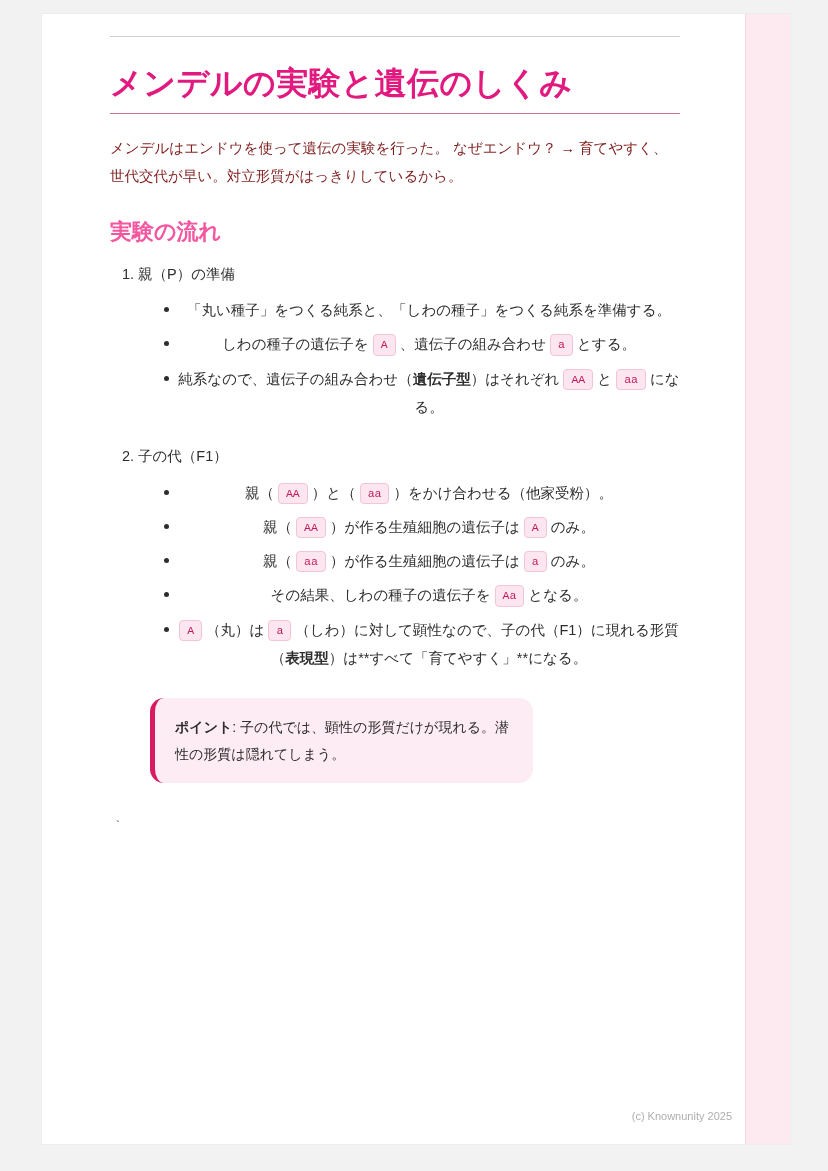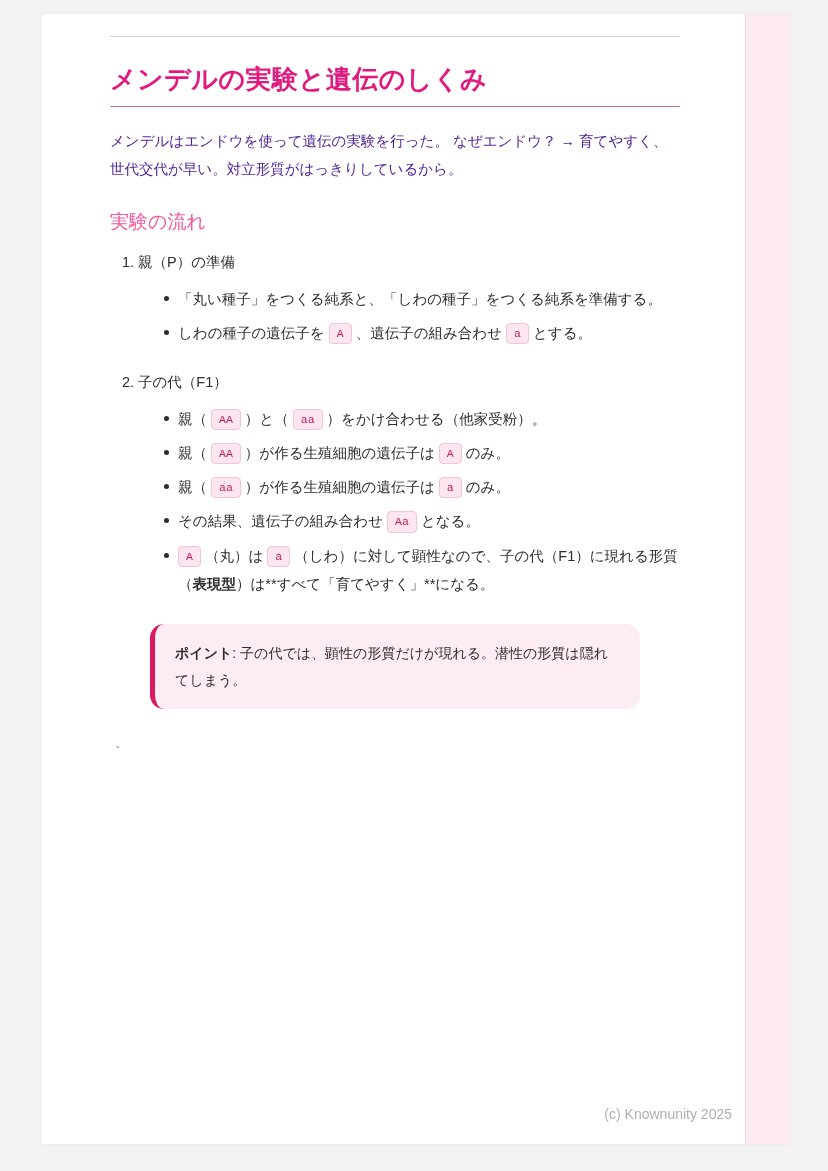--- a/index.html
+++ b/index.html
@@ -43,40 +43,40 @@
     box-sizing: border-box;
   }
   .inner {
     padding: 22px 66px 0 68px;
   }
   .top-rule {
     border-top: 1px solid #cfcfcf;
     margin: 0 0 26px 0;
   }
   h1.doc-title {
-    font-size: 26px;
+    font-size: 32px;
     line-height: 1.25;
     font-weight: bold;
     color: #e2197f;
     margin: 0 0 10px 0;
     letter-spacing: .5px;
   }
   .title-rule {
     border-top: 1px solid #c9738f;
     margin: 0 0 20px 0;
   }
   p.lead {
     font-size: 14.5px;
     line-height: 1.95;
-    color: #4c1d95;
+    color: #7f1d1d;
     margin: 0 0 26px 0;
   }
   h2.section {
-    font-size: 19px;
-    font-weight: normal;
+    font-size: 22px;
+    font-weight: bold;
     color: #f4569f;
     margin: 0 0 14px 0;
   }
   ol.steps {
     margin: 0;
     padding-left: 28px;
   }
   ol.steps > li {
     font-size: 14.5px;
     line-height: 1.9;
@@ -91,20 +91,21 @@
     padding-left: 26px;
     list-style: none;
   }
   ul.bullets > li {
     position: relative;
     font-size: 14.5px;
     line-height: 1.95;
     color: #2d2d2d;
     margin-bottom: 6px;
     padding-left: 14px;
+    text-align: center;
   }
   ul.bullets > li:before {
     content: "";
     position: absolute;
     left: 0;
     top: 11px;
     width: 5px;
     height: 5px;
     border-radius: 50%;
     background: #2d2d2d;
@@ -122,41 +123,41 @@
     vertical-align: 1px;
   }
   .bold {
     font-weight: bold;
   }
   .callout {
     margin: 26px 0 0 40px;
     background: #fdecf3;
     border-left: 5px solid #d81b60;
     padding: 16px 18px 16px 20px;
-    width: 490px;
+    width: 383px;
     box-sizing: border-box;
     border-radius: 14px;
   }
   .callout p {
     margin: 0;
     font-size: 14px;
     line-height: 1.9;
     color: #2d2d2d;
   }
   .stray-tick {
     margin: 36px 0 0 4px;
     font-size: 13px;
     color: #555;
     font-family: "Liberation Mono", monospace;
   }
   .footer {
     position: absolute;
     right: 58px;
     bottom: 22px;
-    font-size: 14px;
+    font-size: 11px;
     color: #b0aeb0;
   }
 </style>
 </head>
 <body>
 
 <div class="page">
   <div class="margin-strip"></div>
 
   <div class="content">
@@ -167,26 +168,27 @@
       <div class="title-rule"></div>
 
       <p class="lead">メンデルはエンドウを使って遺伝の実験を行った。 なぜエンドウ？ → 育てやすく、世代交代が早い。対立形質がはっきりしているから。</p>
 
       <h2 class="section">実験の流れ</h2>
 
       <ol class="steps" id="steps-root">
           <li><span class="step-title">親（P）の準備</span><ul class="bullets">
               <li><span>「丸い種子」をつくる純系と、「しわの種子」をつくる純系を準備する。</span></li>
               <li><span>しわの種子の遺伝子を </span><code class="gene">A</code><span> 、遺伝子の組み合わせ </span><code class="gene">a</code><span> とする。</span></li>
+              <li><span>純系なので、遺伝子の組み合わせ（</span><span class="bold">遺伝子型</span><span>）はそれぞれ </span><code class="gene">AA</code><span> と </span><code class="gene">aa</code><span> になる。</span></li>
             </ul></li>
           <li><span class="step-title">子の代（F1）</span><ul class="bullets">
               <li><span>親（ </span><code class="gene">AA</code><span> ）と（ </span><code class="gene">aa</code><span> ）をかけ合わせる（他家受粉）。</span></li>
               <li><span>親（ </span><code class="gene">AA</code><span> ）が作る生殖細胞の遺伝子は </span><code class="gene">A</code><span> のみ。</span></li>
               <li><span>親（ </span><code class="gene">aa</code><span> ）が作る生殖細胞の遺伝子は </span><code class="gene">a</code><span> のみ。</span></li>
-              <li><span>その結果、遺伝子の組み合わせ </span><code class="gene">Aa</code><span> となる。</span></li>
+              <li><span>その結果、しわの種子の遺伝子を </span><code class="gene">Aa</code><span> となる。</span></li>
               <li><code class="gene">A</code><span> （丸）は </span><code class="gene">a</code><span> （しわ）に対して顕性なので、子の代（F1）に現れる形質（</span><span class="bold">表現型</span><span>）は**すべて「育てやすく」**になる。</span></li>
             </ul></li>
         </ol>
 
       <div class="callout">
         <p>
           <span class="bold">ポイント</span><span>: 子の代では、顕性の形質だけが現れる。潜性の形質は隠れてしまう。</span>
         </p>
       </div>
 

